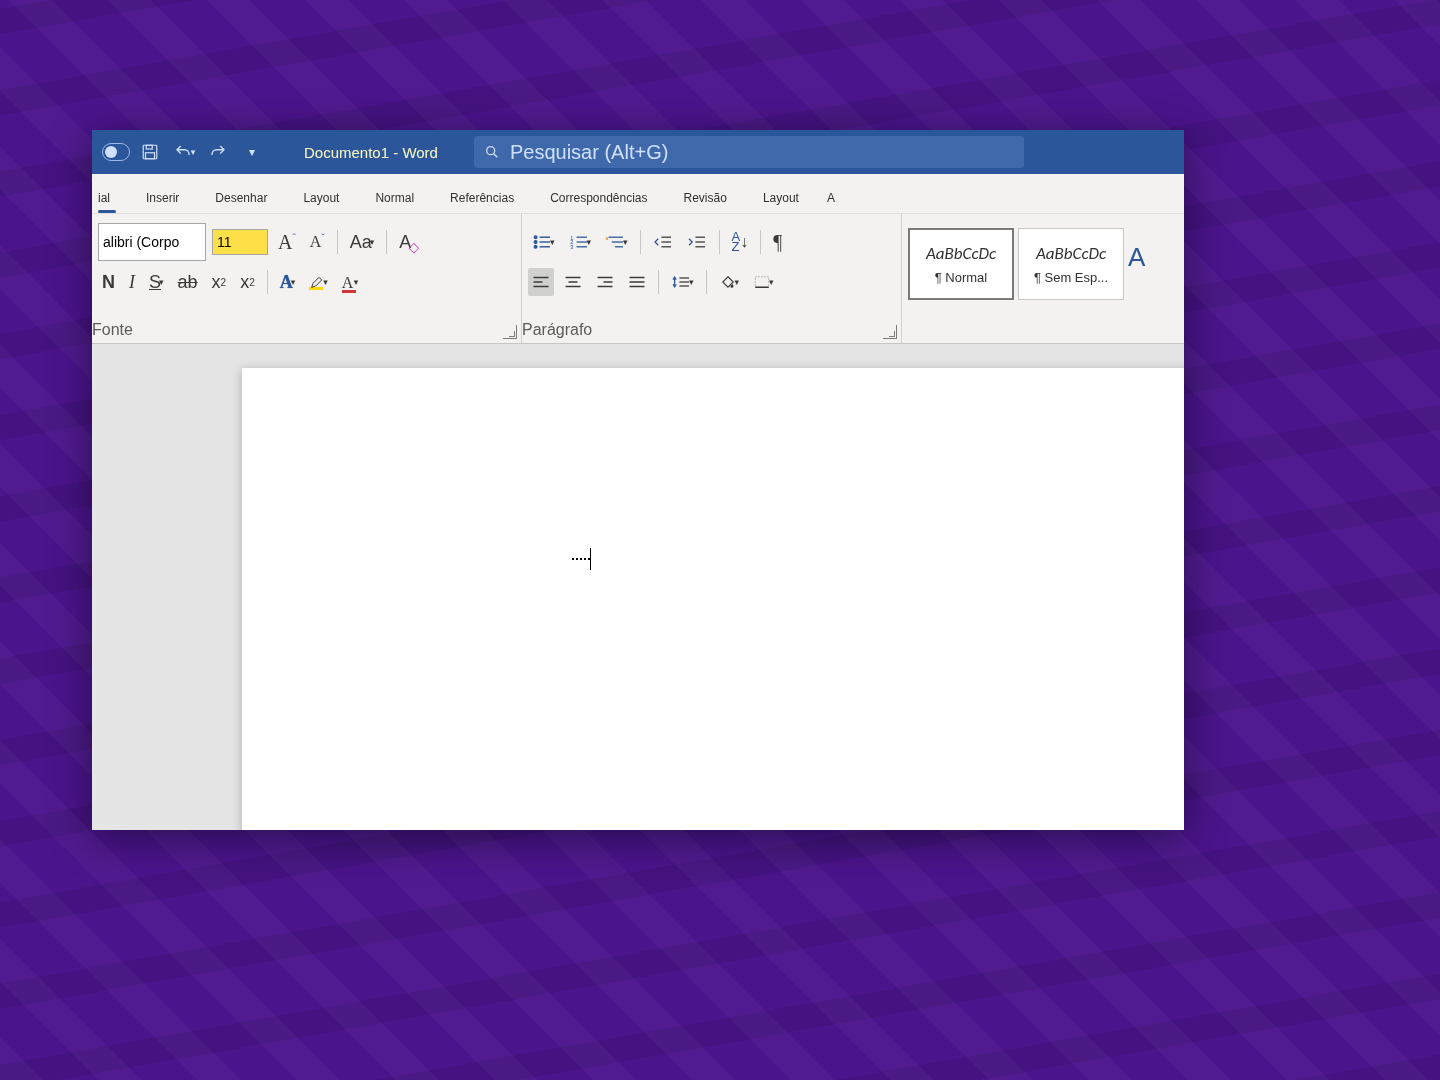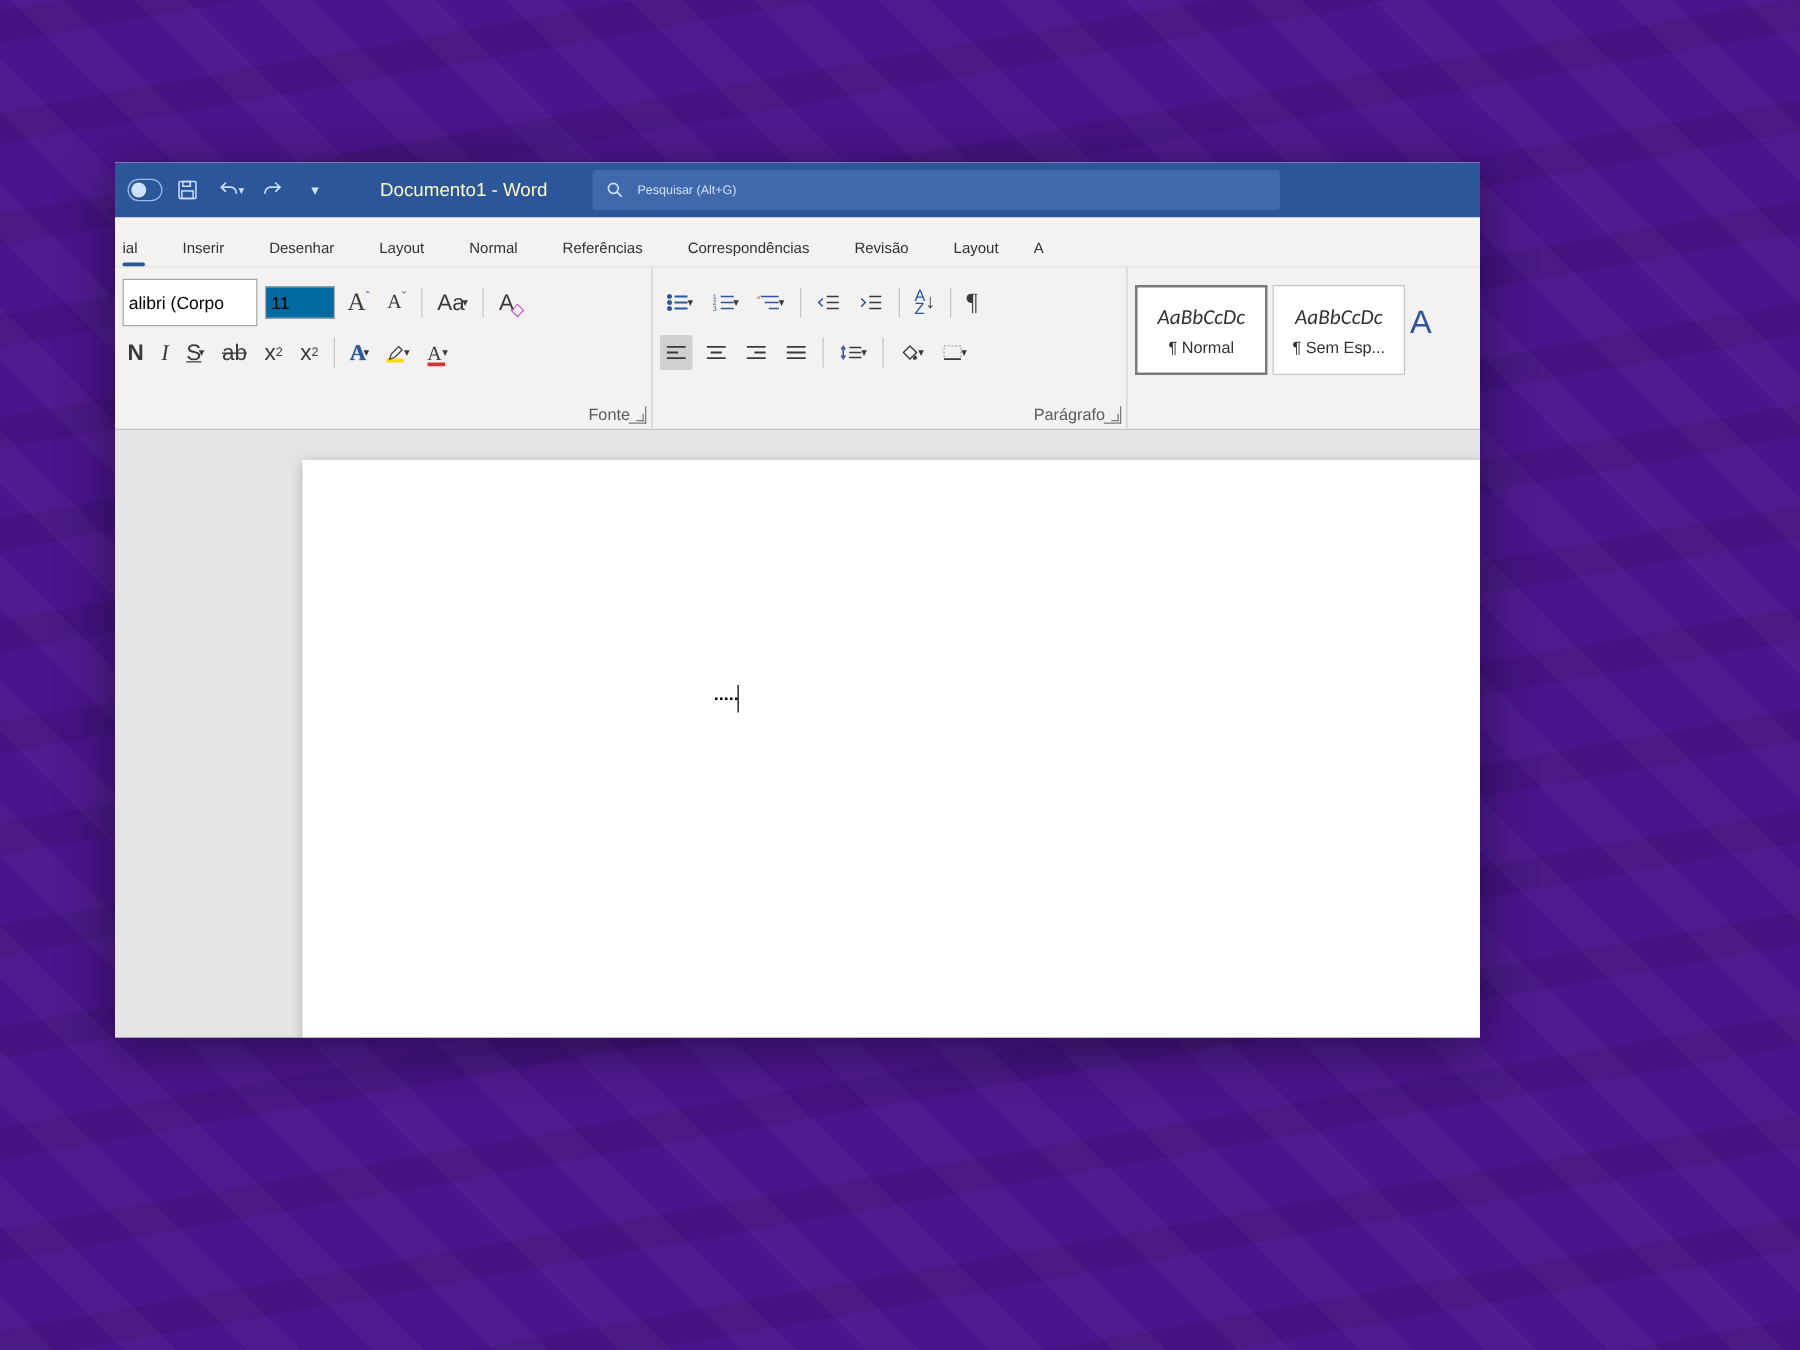--- a/index.html
+++ b/index.html
@@ -49,21 +49,21 @@
     max-width: 550px;
     height:32px;
     background:#3f69aa;
     border-radius:3px;
     display:flex; align-items:center;
     padding:0 10px;
     color:#cfe0fb;
     gap:10px;
   }
   .searchbox input{
-    flex:1; background:transparent; border:none; color:#fde047; font-size:10px; outline:none;
+    flex:1; background:transparent; border:none; color:#fde047; font-size:20px; outline:none;
   }
   .searchbox input::placeholder{ color:#cfe0fb;}
   
   .tab-row {
     height:40px;
     background:#f3f2f1;
     display:flex; align-items:flex-end;
     padding: 0 0 0 0px;
     gap: 0;
     border-bottom:1px solid #e1dfdd;
@@ -87,38 +87,38 @@
     border-bottom:1px solid #c8c6c4;
   }
   .group {
     position:relative;
     padding: 8px 10px 22px 6px;
     border-right:1px solid #d2d0ce;
     display:flex; flex-direction:column; justify-content:flex-start;
   }
   .group.styles{ border-right:none; padding-right:4px;}
   .group-label{
-    position:absolute; bottom:4px; left:0; right:17px; text-align:right;
-    font-size:13px; color:#5b5b5b;
+    position:absolute; bottom:4px; left:0; right:17px; text-align:left;
+    font-size:16px; color:#5b5b5b;
   }
   .launcher{
     position:absolute; right:4px; bottom:4px; width:14px; height:14px;
     border:1px solid #7a7a7a; border-top:none; border-left:none;
     cursor:pointer;
   }
   .launcher::after{content:""; position:absolute; right:1px; bottom:1px; width:5px; height:5px;
     border-right:1px solid #7a7a7a; border-bottom:1px solid #7a7a7a;}
   .row { display:flex; align-items:center; gap:6px; height:40px;}
   .ctl { height:28px; display:flex; align-items:center; justify-content:center; font-size:18px; color:#3b3a39; cursor:pointer; padding:0 4px; border-radius:2px;}
   .sep { width:1px; height:24px; background:#c8c6c4; margin:0 2px;}
   .font-name{
     width:108px; height:38px; border:1px solid #a6a6a6; background:#fff; font-size:14px; padding:0 18px 0 4px;
   }
   .font-size{
-    width:56px; height:26px; border:1px solid #a6a6a6; background:#0369a1; font-size:14px; padding:0 18px 0 4px;
+    width:56px; height:26px; border:1px solid #a6a6a6; background:#fde047; font-size:14px; padding:0 18px 0 4px;
   }
   .txt-A { font-family:Liberation Serif, serif; font-size:20px;}
   .small-sup{ font-size:10px; vertical-align:super;}
   .small-sub{ font-size:10px; vertical-align:sub;}
   .colorbar{ display:block; height:3px; margin-top:-3px; width:14px;}
   .style-card{
     width:106px; height:72px; border:1px solid #c8c6c4; background:#fff; margin-right:4px;
     display:flex; flex-direction:column; align-items:center; justify-content:center; cursor:pointer;
   }
   .style-card.sel{ border:2px solid #7a7a7a;}

